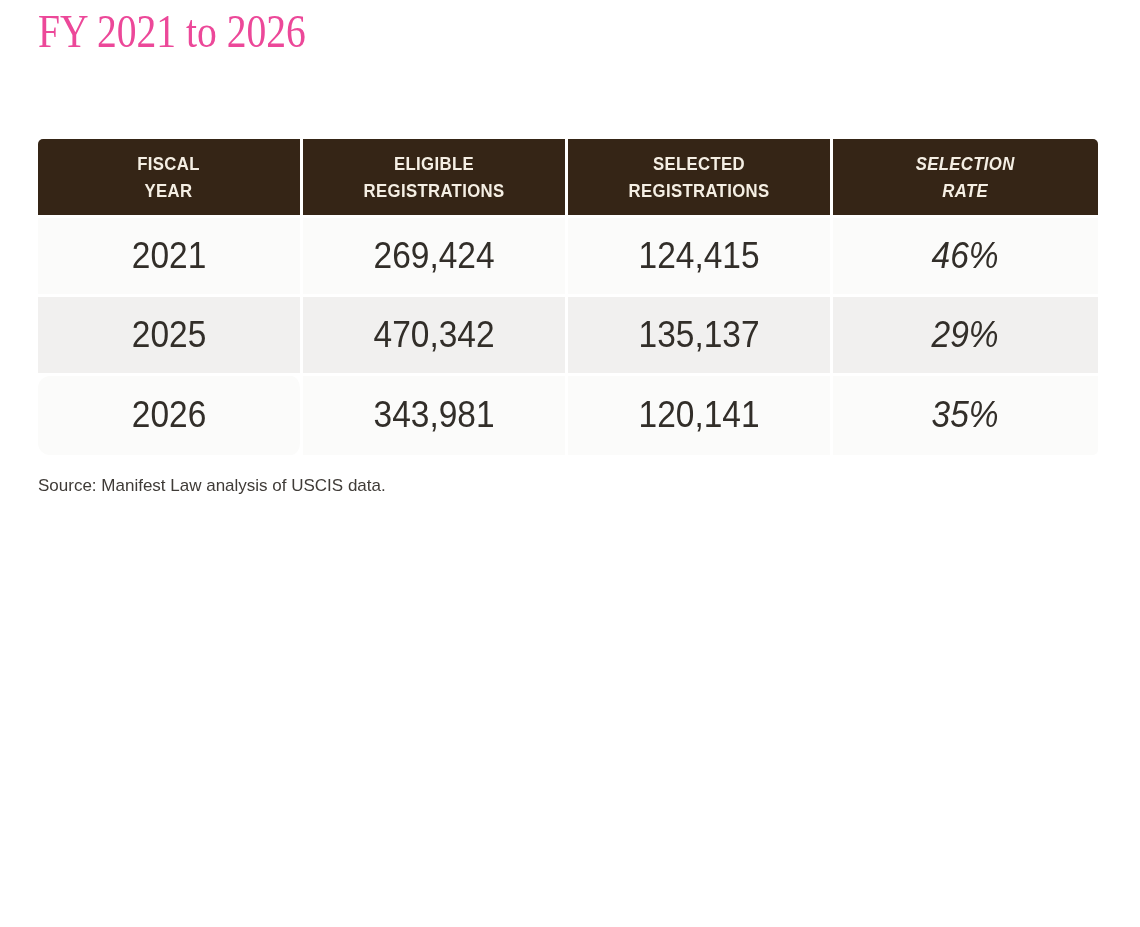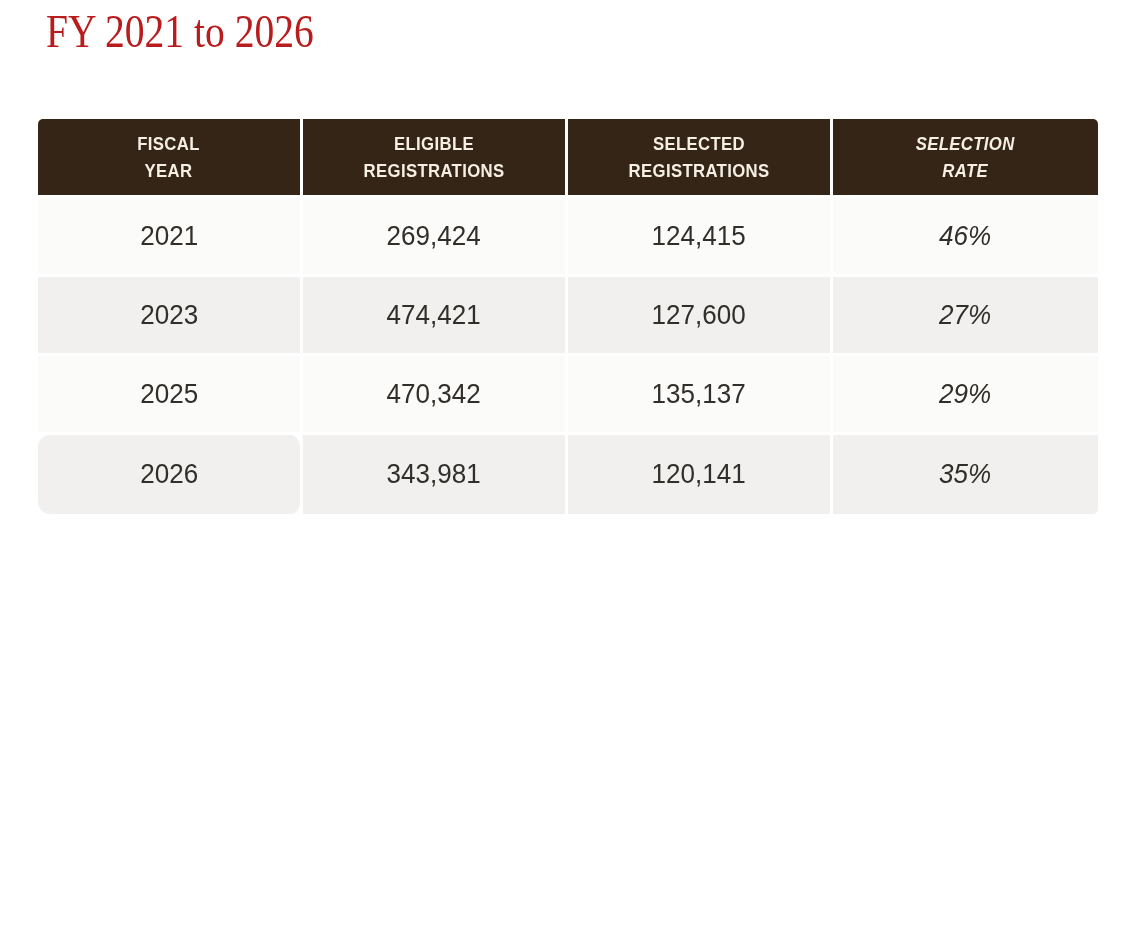--- a/index.html
+++ b/index.html
@@ -25,36 +25,36 @@
     line-height: 1.14;
     color: #3e2b1a;
     white-space: nowrap;
   }
   .title-inner {
     display: inline-block;
     transform: scaleX(0.80);
     transform-origin: 0 50%;
   }
   .subtitle {
-    margin: 6px 0 0 8px;
+    margin: 6px 0 0 0;
     font-family: "Liberation Serif", serif;
     font-weight: 400;
     font-size: 46px;
     line-height: 1.15;
-    color: #b91c1c;
+    color: #ec4899;
     white-space: nowrap;
   }
   .subtitle-inner {
     display: inline-block;
     transform: scaleX(0.86);
     transform-origin: 0 50%;
   }
   
   table.data {
-    margin-top: 60px;
+    margin-top: 80px;
     width: 1060px;
     border-collapse: separate;
     border-spacing: 0;
     table-layout: fixed;
   }
   th, td {
     width: 25%;
     text-align: center;
     vertical-align: middle;
     border-right: 3px solid #ffffff;
@@ -67,21 +67,21 @@
     color: #f5efe4;
     font-size: 19px;
     font-weight: bold;
     letter-spacing: 0.4px;
     line-height: 27px;
   }
   thead th:first-child { border-top-left-radius: 5px; }
   thead th:last-child  { border-top-right-radius: 5px; }
   tbody td {
     height: 79px;
-    font-size: 28px;
+    font-size: 36px;
     color: #322e29;
   }
   tbody tr:nth-child(odd)  td { background: #fbfbfa; }
   tbody tr:nth-child(even) td { background: #f1f0ef; }
   tbody tr:last-child td { border-bottom: none; }
   tbody tr:last-child td:first-child { border-bottom-left-radius: 5px; border-radius: 12px; }
   tbody tr:last-child td:last-child  { border-bottom-right-radius: 5px; }
   .th-inner {
     display: inline-block;
     transform: scaleX(0.88);
@@ -126,34 +126,29 @@
       </tr>
     </thead>
     <tbody>
       <tr>
         <td><span class="cnum">2021</span></td>
         <td><span class="cnum">269,424</span></td>
         <td><span class="cnum">124,415</span></td>
         <td><span class="cnum">46%</span></td>
       </tr>
       <tr>
-        <td><span class="cnum">2023</span></td>
-        <td><span class="cnum">474,421</span></td>
-        <td><span class="cnum">127,600</span></td>
-        <td><span class="cnum">27%</span></td>
-      </tr>
-      <tr>
         <td><span class="cnum">2025</span></td>
         <td><span class="cnum">470,342</span></td>
         <td><span class="cnum">135,137</span></td>
         <td><span class="cnum">29%</span></td>
       </tr>
       <tr>
         <td><span class="cnum">2026</span></td>
         <td><span class="cnum">343,981</span></td>
         <td><span class="cnum">120,141</span></td>
         <td><span class="cnum">35%</span></td>
       </tr>
     </tbody>
   </table>
 
+  <div class="source">Source: Manifest Law analysis of USCIS data.</div>
 
 </div>
 
 </body></html>

